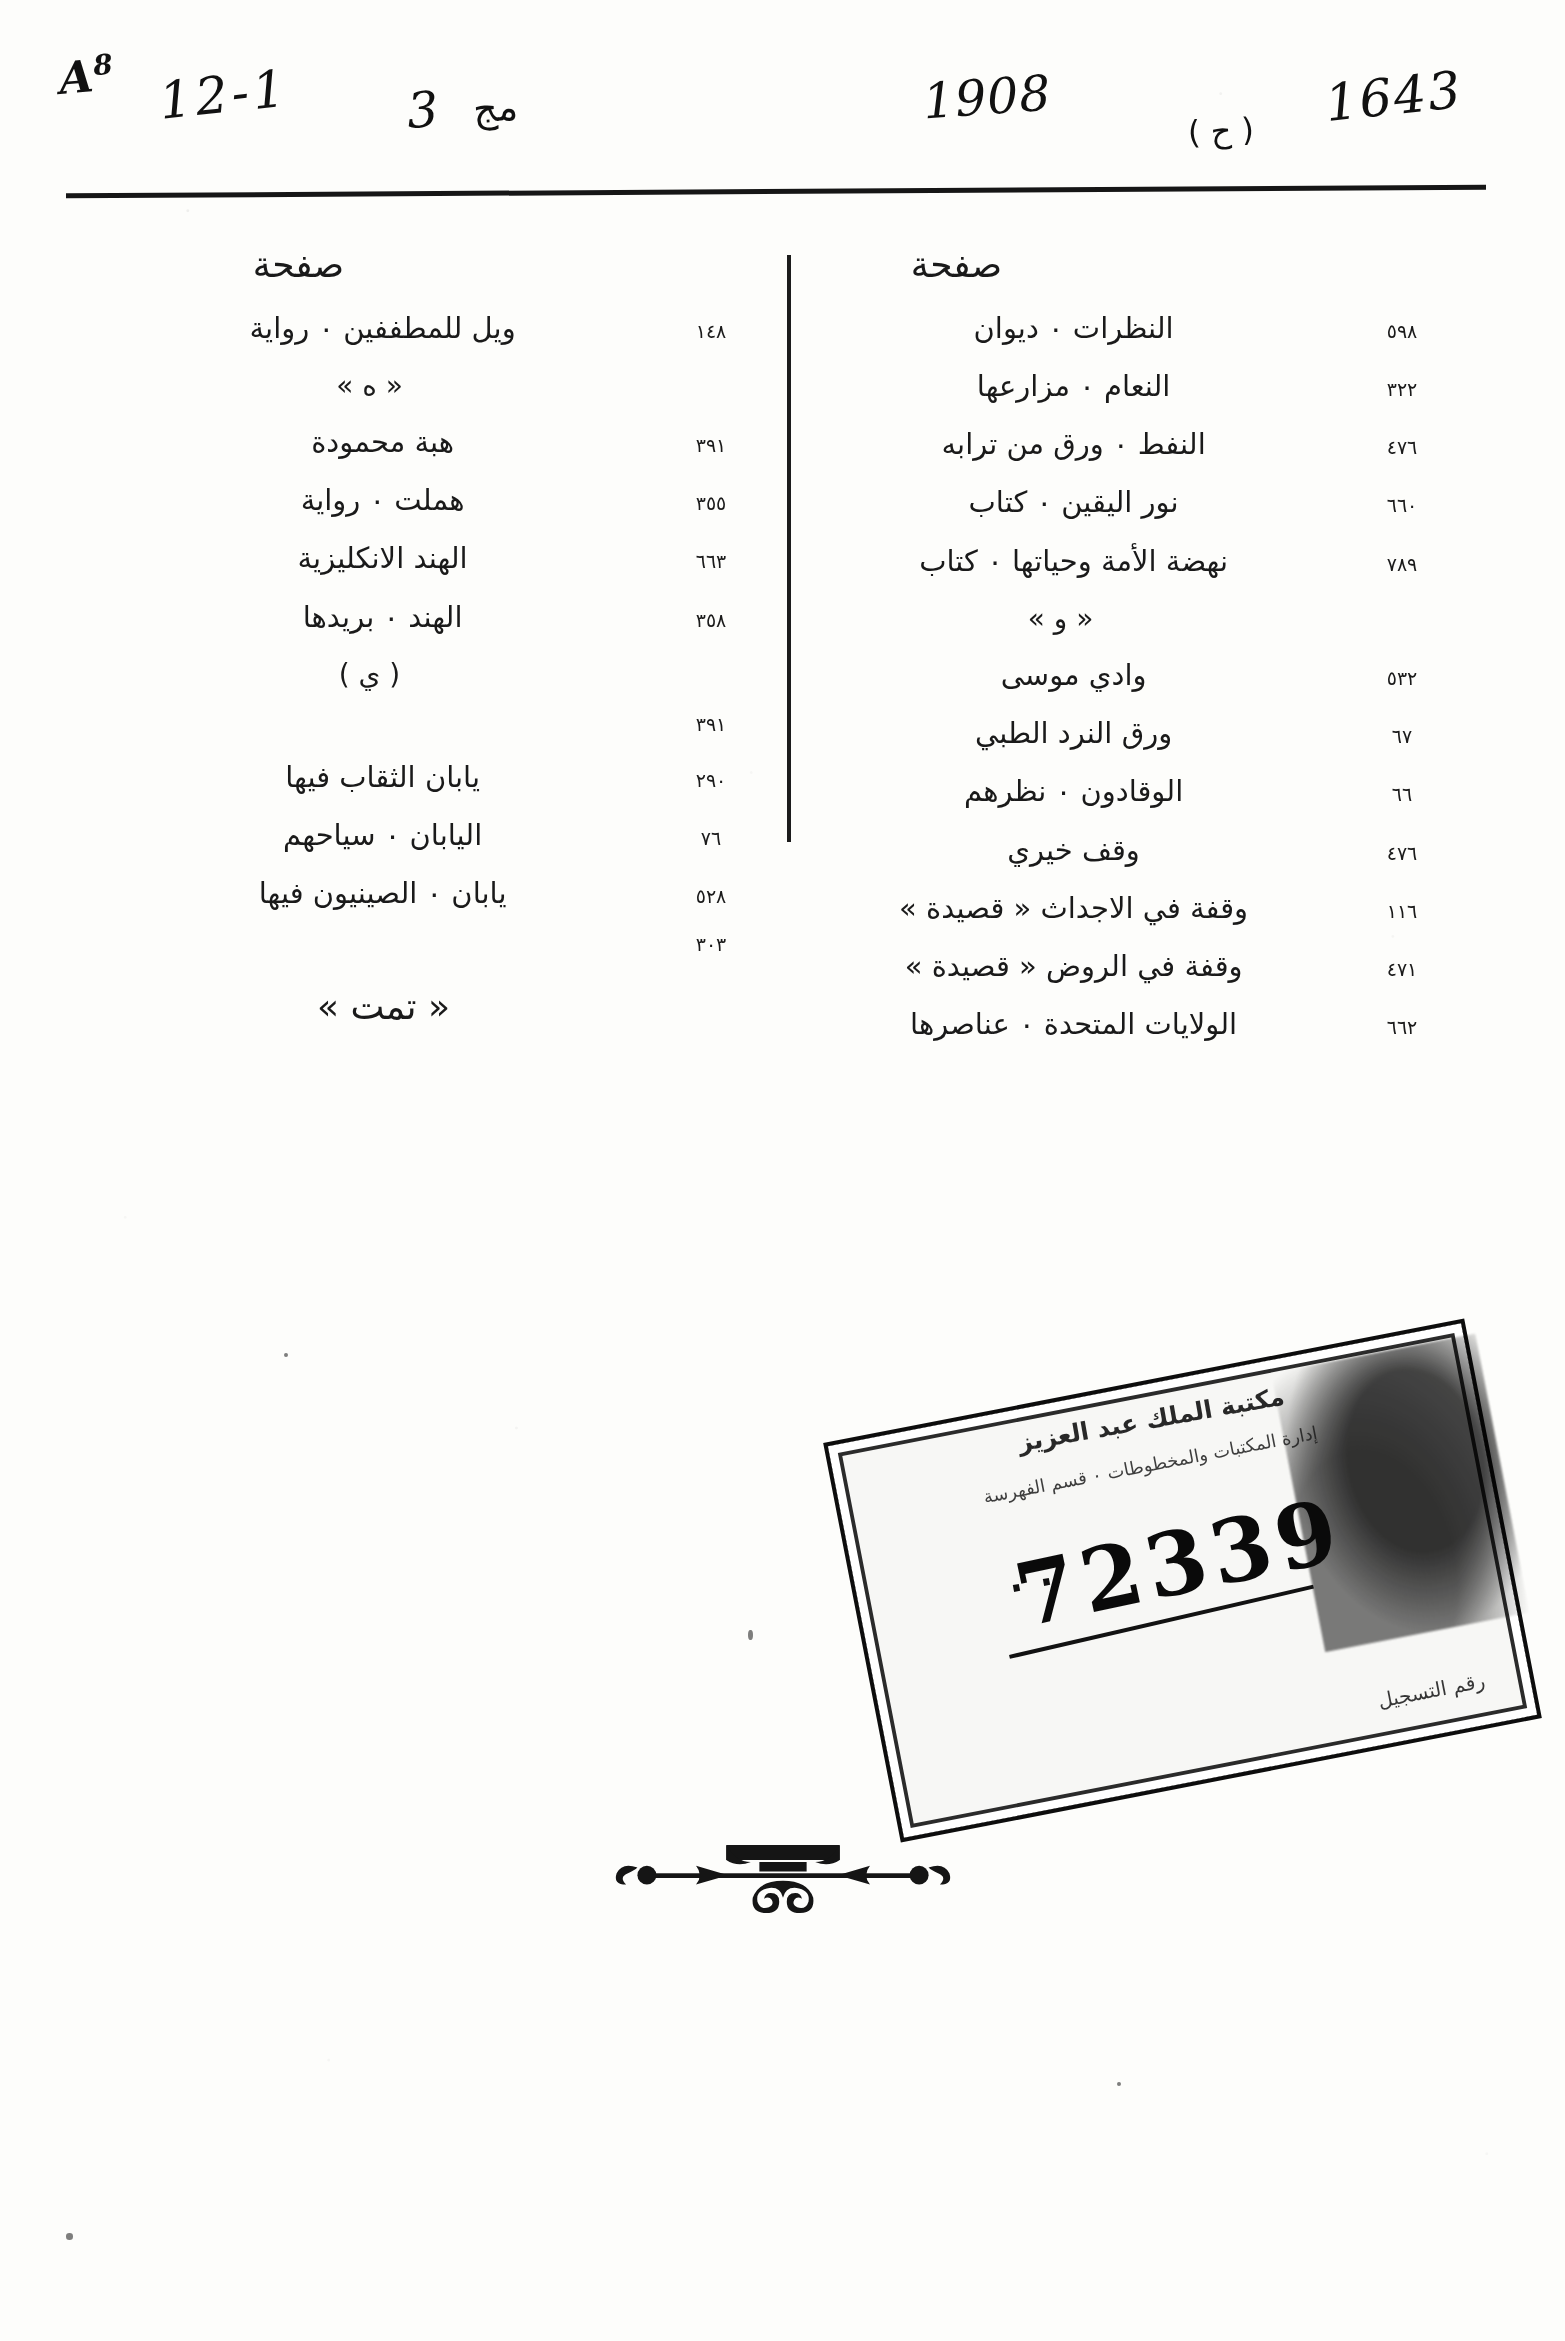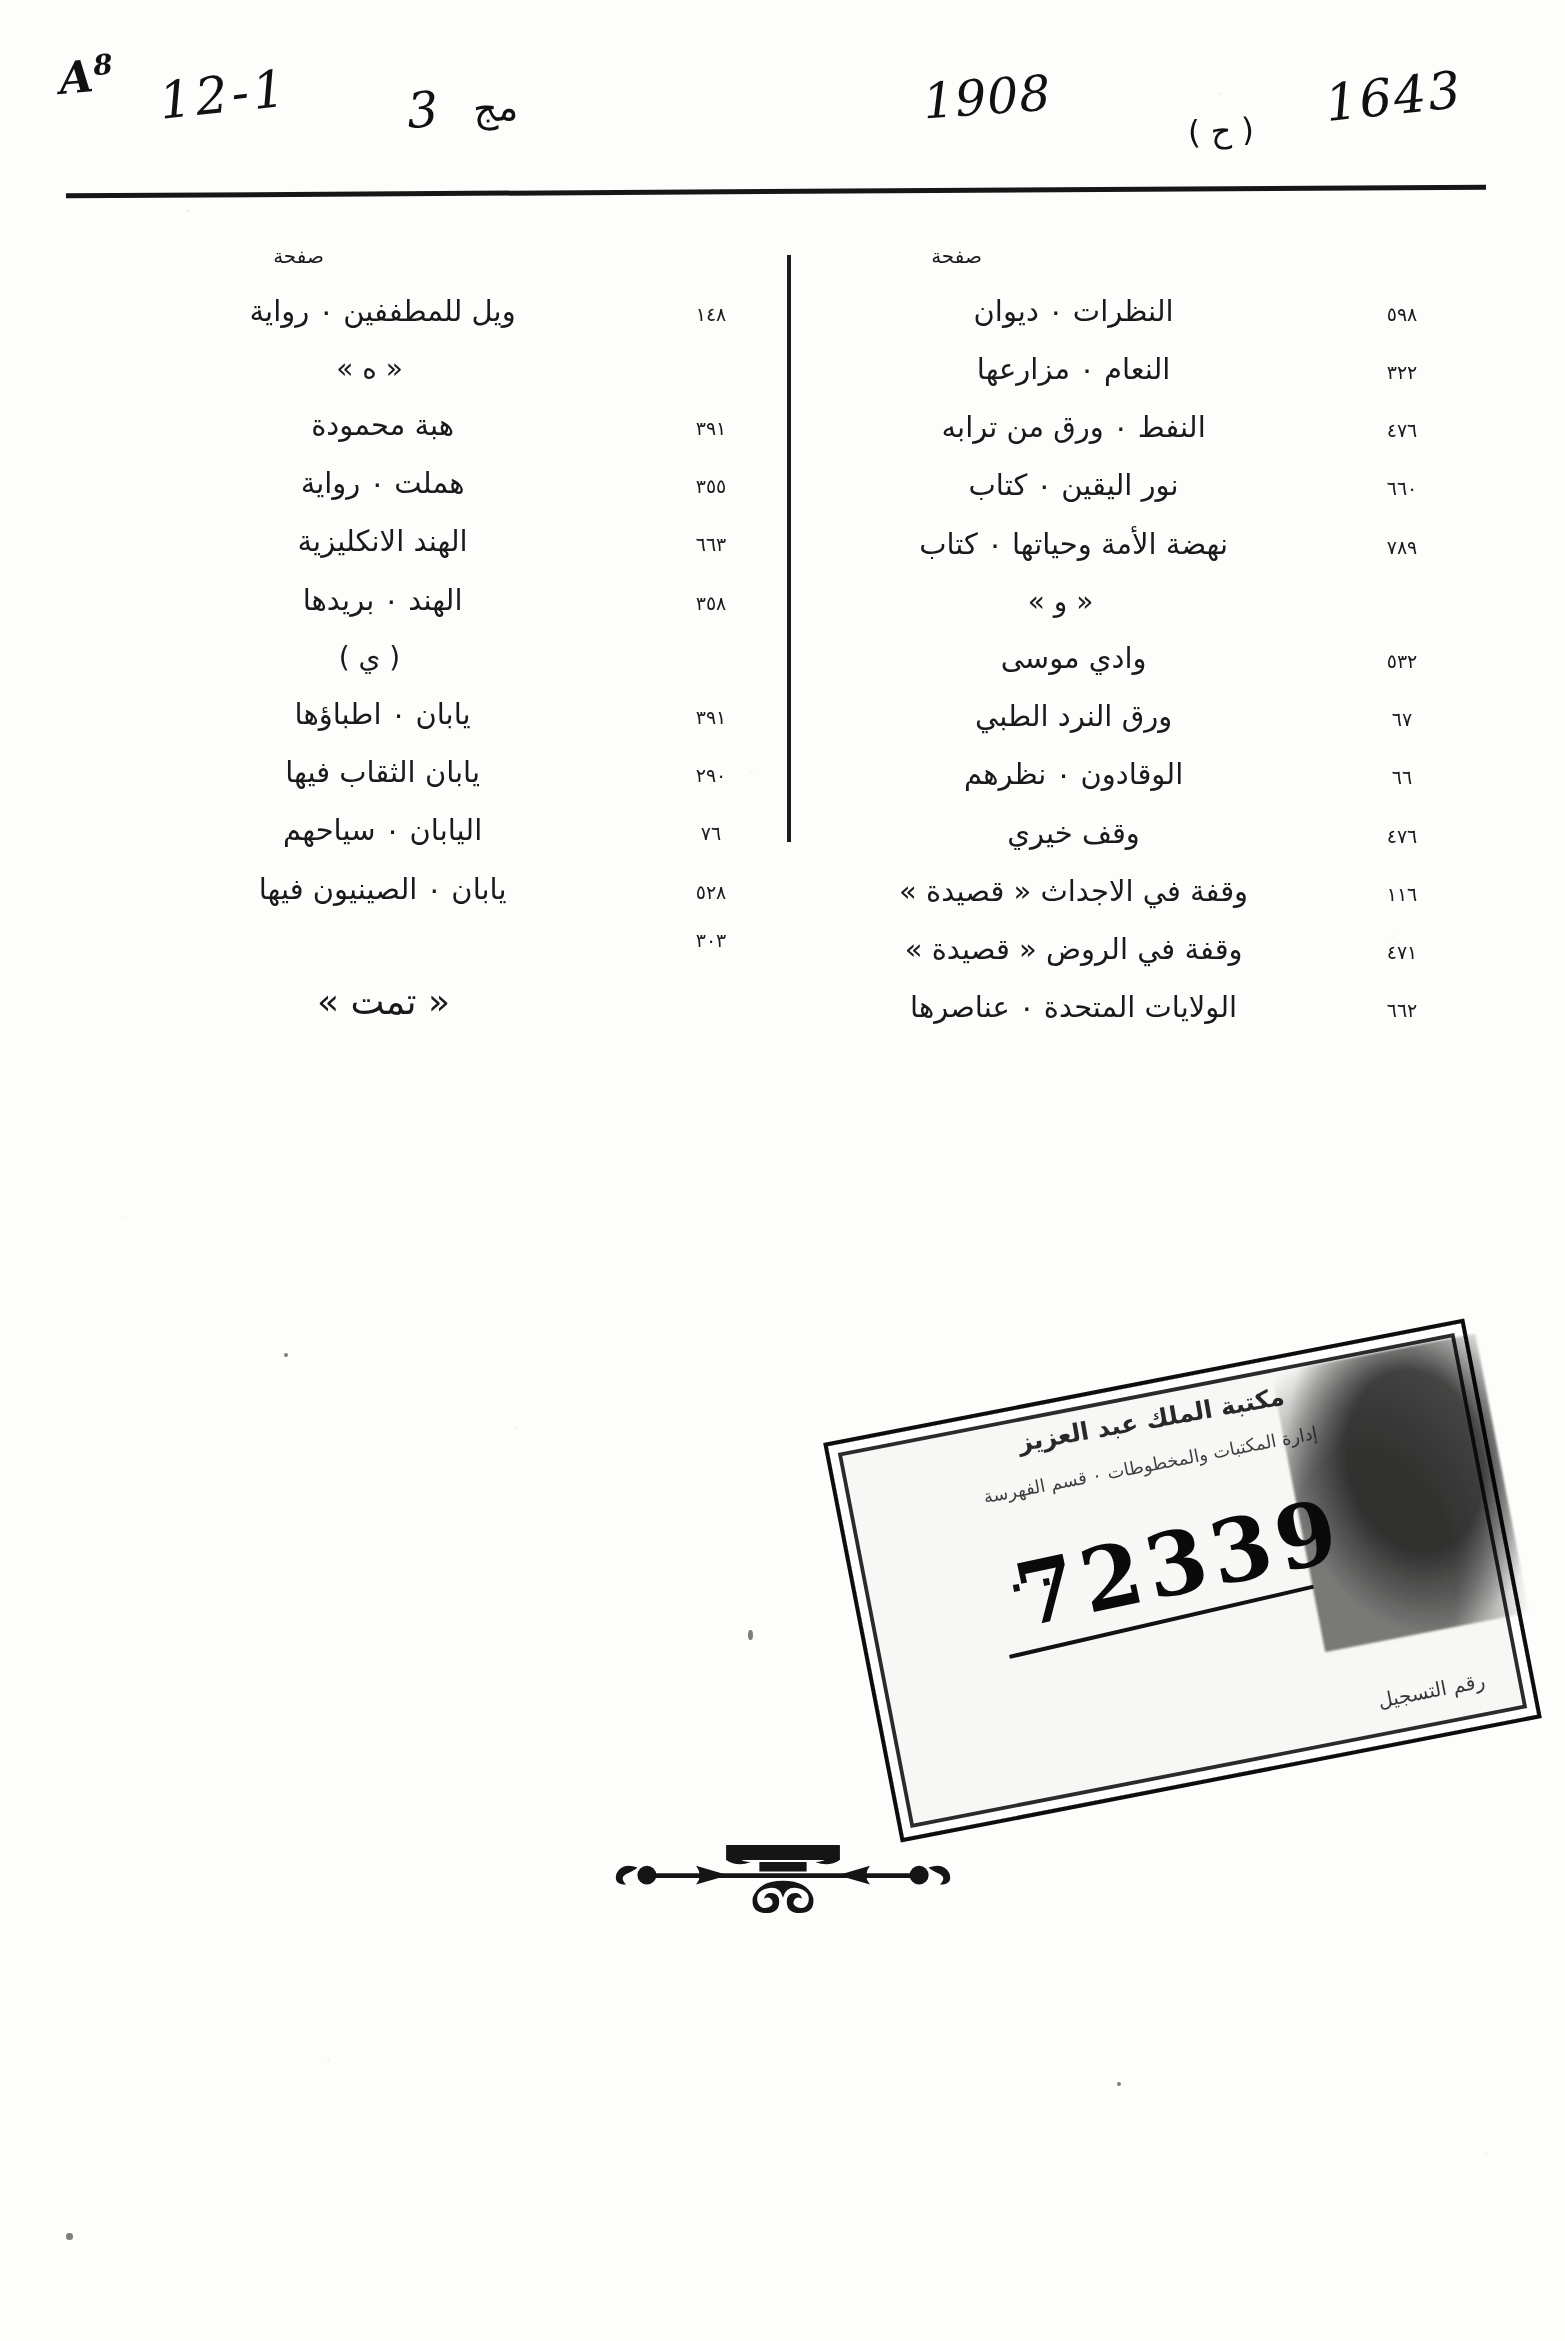--- a/index.html
+++ b/index.html
@@ -135,21 +135,21 @@
   .column {
     position: absolute;
     top: 0;
     width: 653px;
   }
   #column-right { right: 0; }
   #column-left  { right: 691px; }
 
   .col-head {
     text-align: center;
-    font-size: 20px;
+    font-size: 36px;
     font-family: "DejaVu Sans", sans-serif;
     letter-spacing: 0.9px;
     margin: 0 0 24.6px 0;
   }
   #column-right .col-head { margin-right: 350px; }
   #column-left  .col-head { margin-right: 284px; }
 
   .entry {
     display: flex;
     flex-direction: row;
@@ -398,21 +398,20 @@
       </div>
       <div class="entry">
         <span class="page-no">٣٥٨</span>
         <span class="entry-title">الهند ٠ بريدها</span>
       </div>
       <div class="entry section-letter">
         <span class="letter-mark">( ي )</span>
       </div>
       <div class="entry">
         <span class="page-no">٣٩١</span>
-        <span class="entry-title">يابان ٠ اطباؤها</span>
       </div>
       <div class="entry">
         <span class="page-no">٢٩٠</span>
         <span class="entry-title">يابان الثقاب فيها</span>
       </div>
       <div class="entry">
         <span class="page-no">٧٦</span>
         <span class="entry-title">اليابان ٠ سياحهم</span>
       </div>
       <div class="entry">

